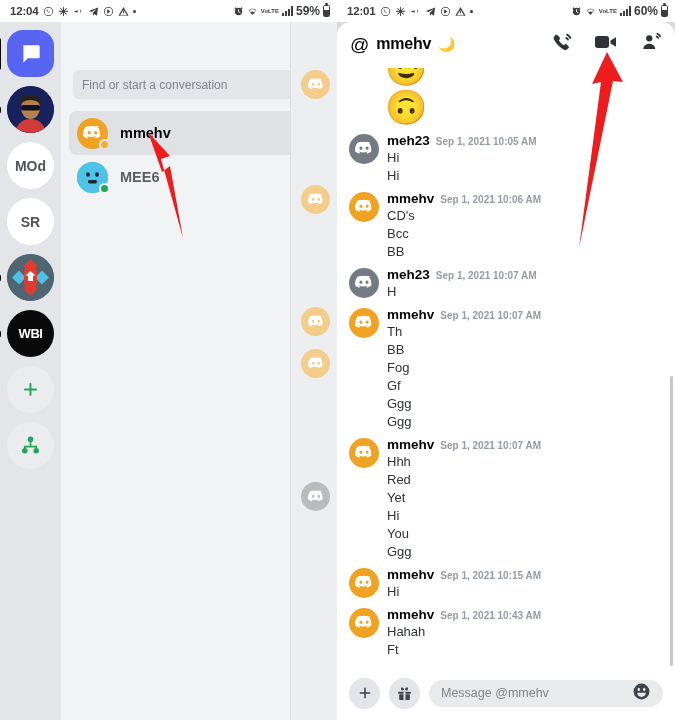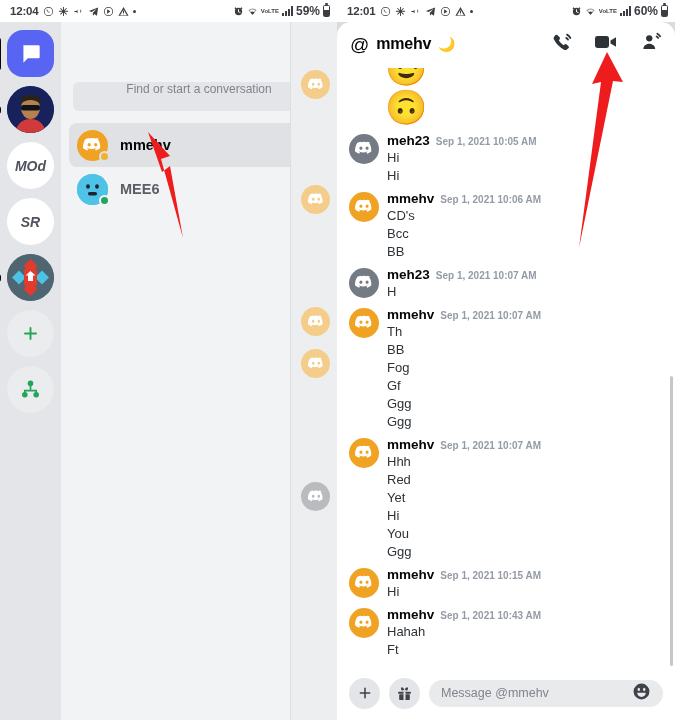--- a/index.html
+++ b/index.html
@@ -34,21 +34,21 @@
   .bars i:nth-child(1){height:3px}.bars i:nth-child(2){height:5px}
   .bars i:nth-child(3){height:7px}.bars i:nth-child(4){height:10px}
 
   
   .app-left { position: relative; height: 698px; display: flex; background: #f2f3f5; }
   .rail {
     width: 61px; background: #e3e5e8; flex: 0 0 61px;
     display: flex; flex-direction: column; align-items: center;
     padding-top: 8px; gap: 9px;
   }
-  .rail-item { position: relative; width: 47px; height: 47px; display: flex; justify-content: center; font-style: italic; }
+  .rail-item { position: relative; width: 47px; height: 47px; display: flex; justify-content: center; }
   .pill { position: absolute; left: -10px; top: 50%; transform: translateY(-50%); width: 4px; border-radius: 0 3px 3px 0; background: #060607; }
   .pill.full { height: 33px; }
   .pill.dot { height: 8px; }
   .srv { width: 47px; height: 47px; border-radius: 16px; display: flex; align-items: center; justify-content: center;
          font-size: 14px; font-weight: 700; color: #4f545c; overflow: hidden; position: relative; }
   .srv.dm { background: #5865f2; border-radius: 16px; }
   .srv.white { background: #ffffff; border-radius: 50%; }
   .srv.black { background: #0a0a0a; color: #fff; border-radius: 50%; font-size: 13px; letter-spacing: -.5px; }
   .srv.avatar1 { background: #1d2a5e; border-radius: 50%; }
   .srv.teal { background: #4f6672; border-radius: 50%; }
@@ -56,22 +56,22 @@
   .srv svg { display: block; }
 
   .panel {
     flex: 1; background: #f2f3f5; border-top-left-radius: 14px;
     display: flex; flex-direction: column; position: relative; overflow: hidden;
   }
   .dm-head { display: flex; align-items: center; padding: 14px 14px 10px 14px; }
   .dm-title { font-size: 15.5px; font-weight: 700; color: #060607; letter-spacing: -.1px; }
   .dm-newbtn { margin-left: auto; }
   .searchbar {
-    margin: 12px 12px 12px 12px; height: 29px; background: #e3e5e8; border-radius: 6px;
-    display: flex; align-items: center; padding: 0 9px; flex-direction: column;
+    margin: 0 12px 12px 12px; height: 29px; background: #e3e5e8; border-radius: 6px;
+    display: flex; align-items: center; padding: 0 9px;
   }
   .searchbar .ph { font-size: 12px; color: #80848e; }
   .searchbar .sic { margin-left: auto; }
   .dmlist { padding: 0 8px; }
   .dmrow { display: flex; align-items: center; gap: 12px; height: 44px; padding: 0 8px; border-radius: 8px; }
   .dmrow.sel { background: #dfe1e5; }
   .av { position: relative; width: 31px; height: 31px; border-radius: 50%; flex: 0 0 31px; }
   .av.orange { background: #f0a323; }
   .av.cyan { background: #4fc2e8; }
   .av svg { position: absolute; inset: 0; margin: auto; }
@@ -224,20 +224,24 @@
               <path d="M23.5 28l7 7-7 7-7-7z" fill="#e23b2e"></path>
               <path d="M5 23.5l7-7 7 7-7 7z" fill="#4cc3e6"></path>
               <path d="M28 23.5l7-7 7 7-7 7z" fill="#4cc3e6"></path>
               <rect x="17" y="14" width="13" height="19" rx="4" fill="#e23b2e"></rect>
               <path d="M23.5 17l5 4.5h-10z" fill="#fff"></path>
                 <rect x="21" y="21" width="5" height="6" fill="#fff"></rect>
             </svg>
           </span>
         </div>
         <div class="rail-item">
+          <span class="pill dot"></span>
+          <span class="srv black">WBI</span>
+        </div>
+        <div class="rail-item">
           <span class="srv faint">
             <svg width="19" height="19" viewBox="0 0 24 24" fill="none" stroke="#23a55a" stroke-width="2.4" stroke-linecap="round">
                 <path d="M12 5v14M5 12h14"></path>
               </svg>
           </span>
         </div>
         <div class="rail-item">
           <span class="srv faint">
             <svg width="21" height="21" viewBox="0 0 24 24" fill="none" stroke="#23a55a" stroke-width="2" stroke-linecap="round">
                 <circle cx="12" cy="5" r="2.2" fill="#23a55a"></circle>

